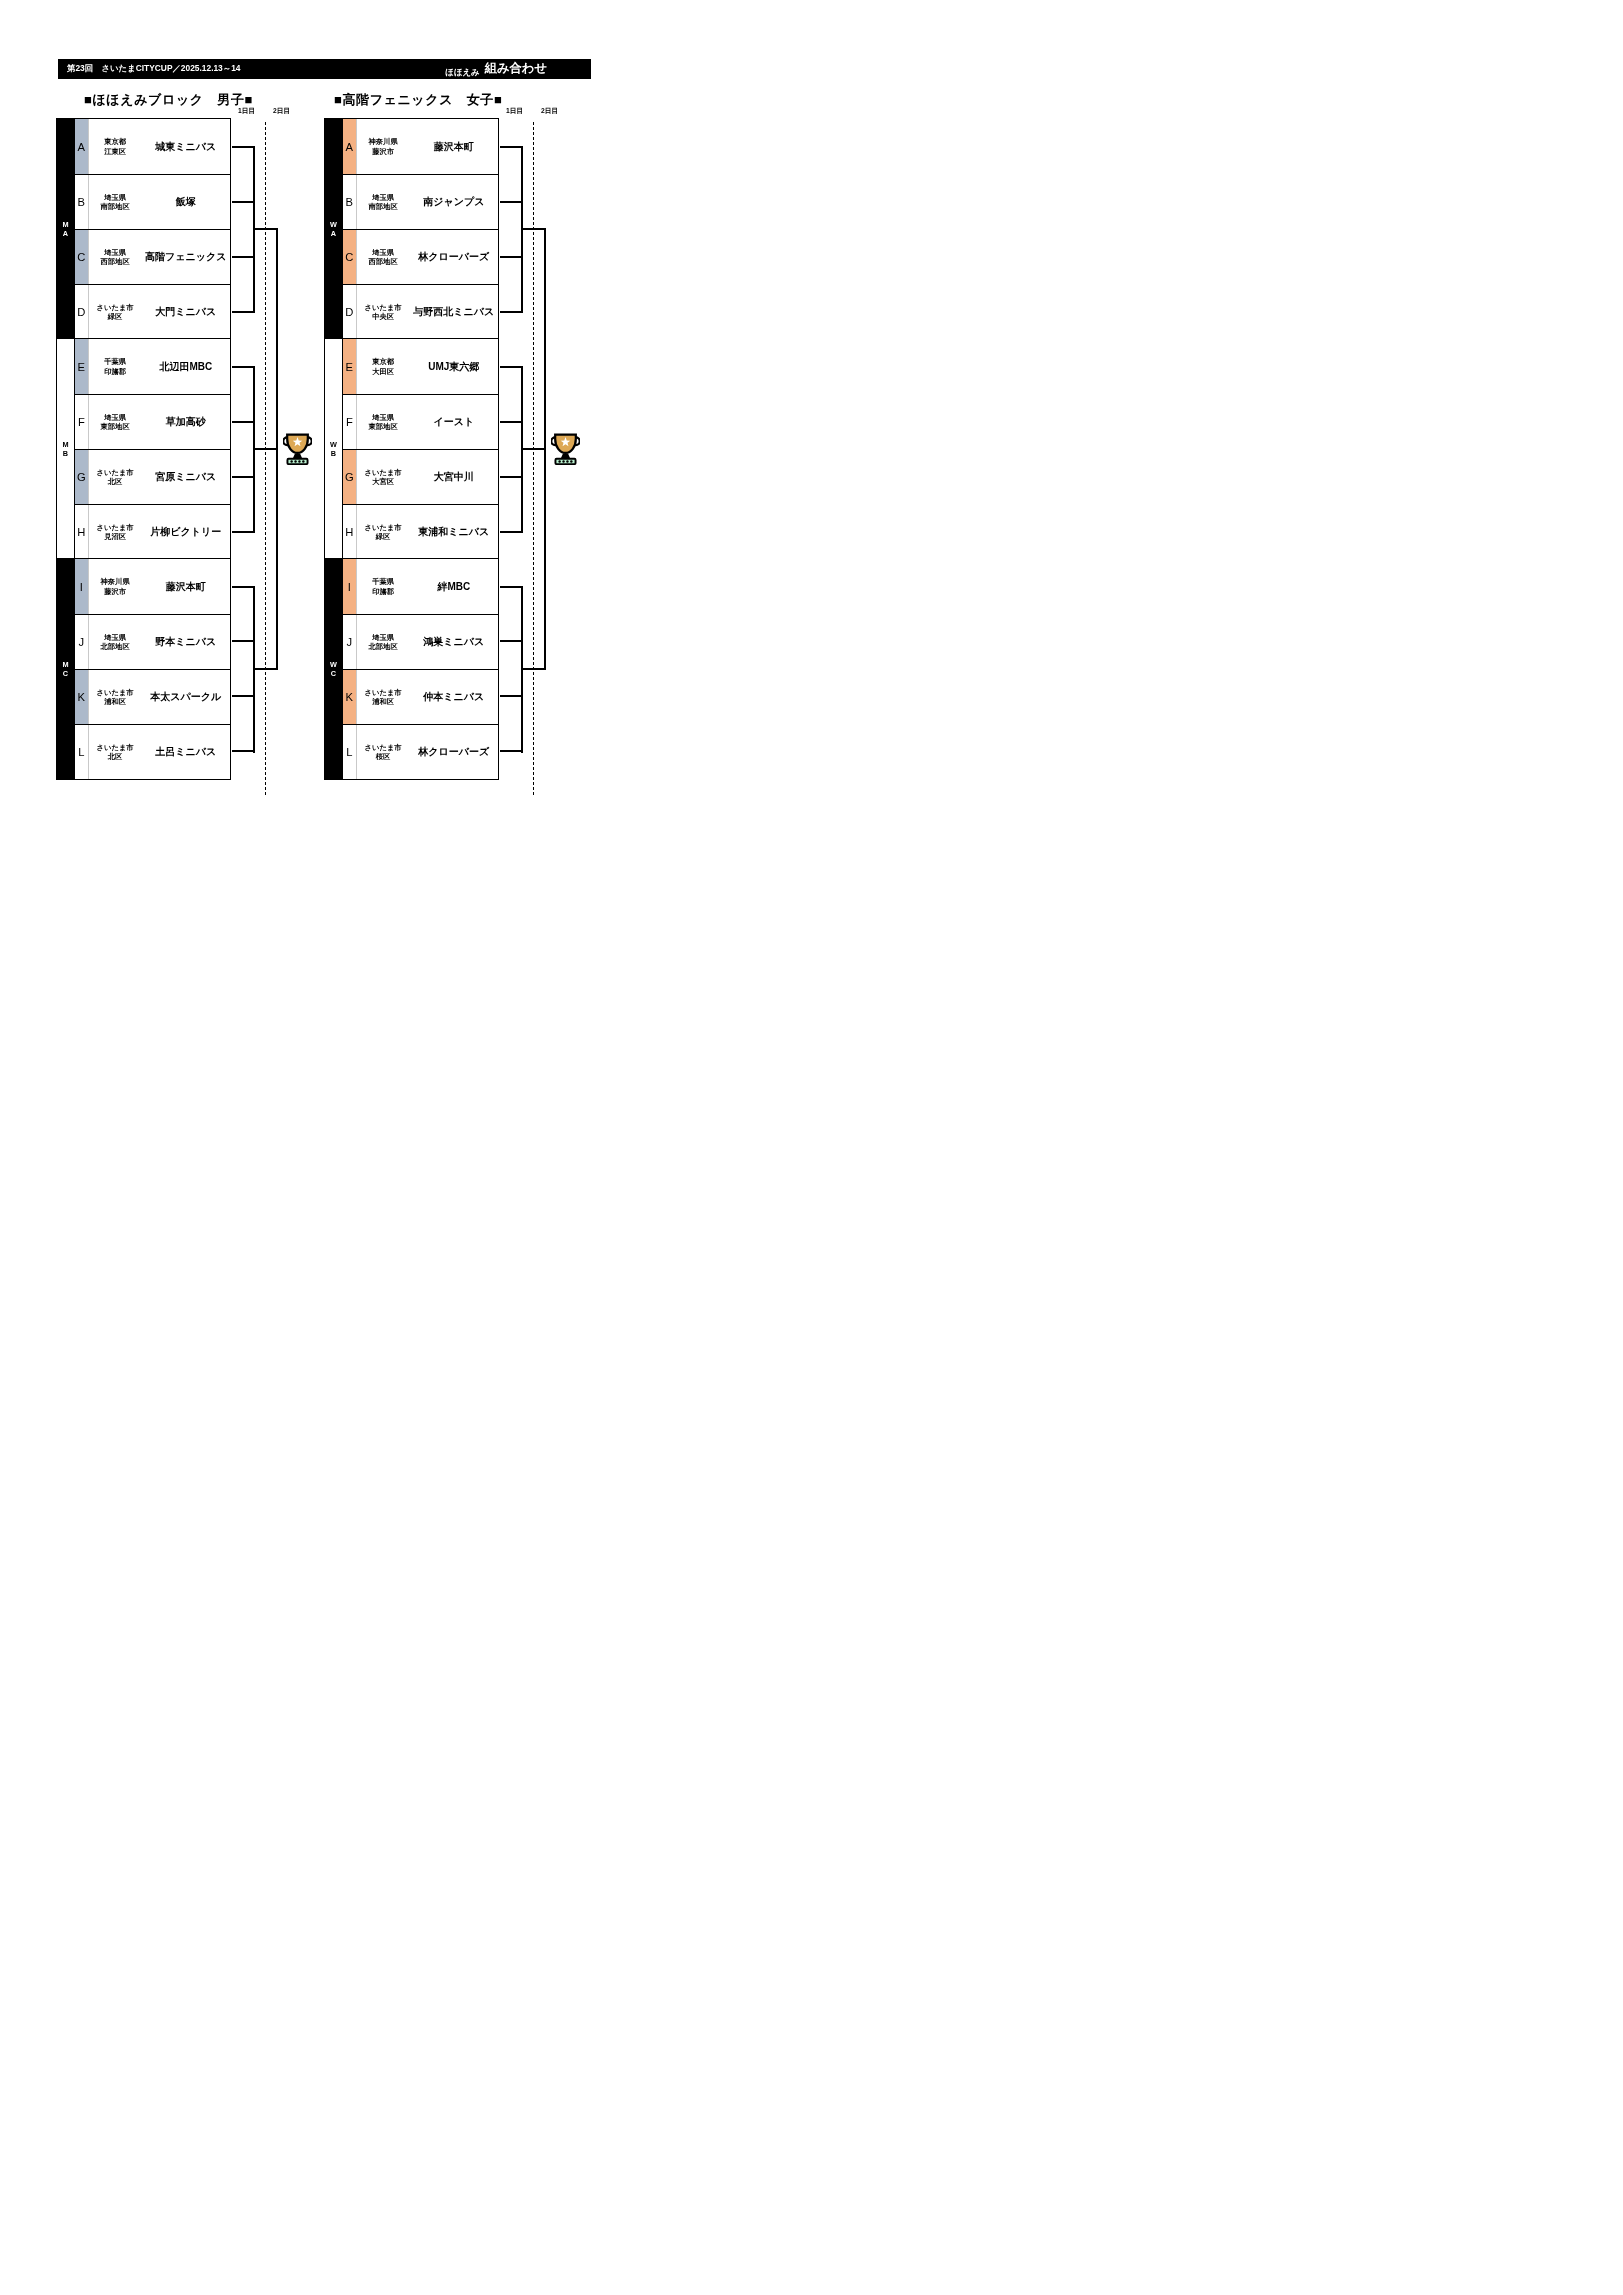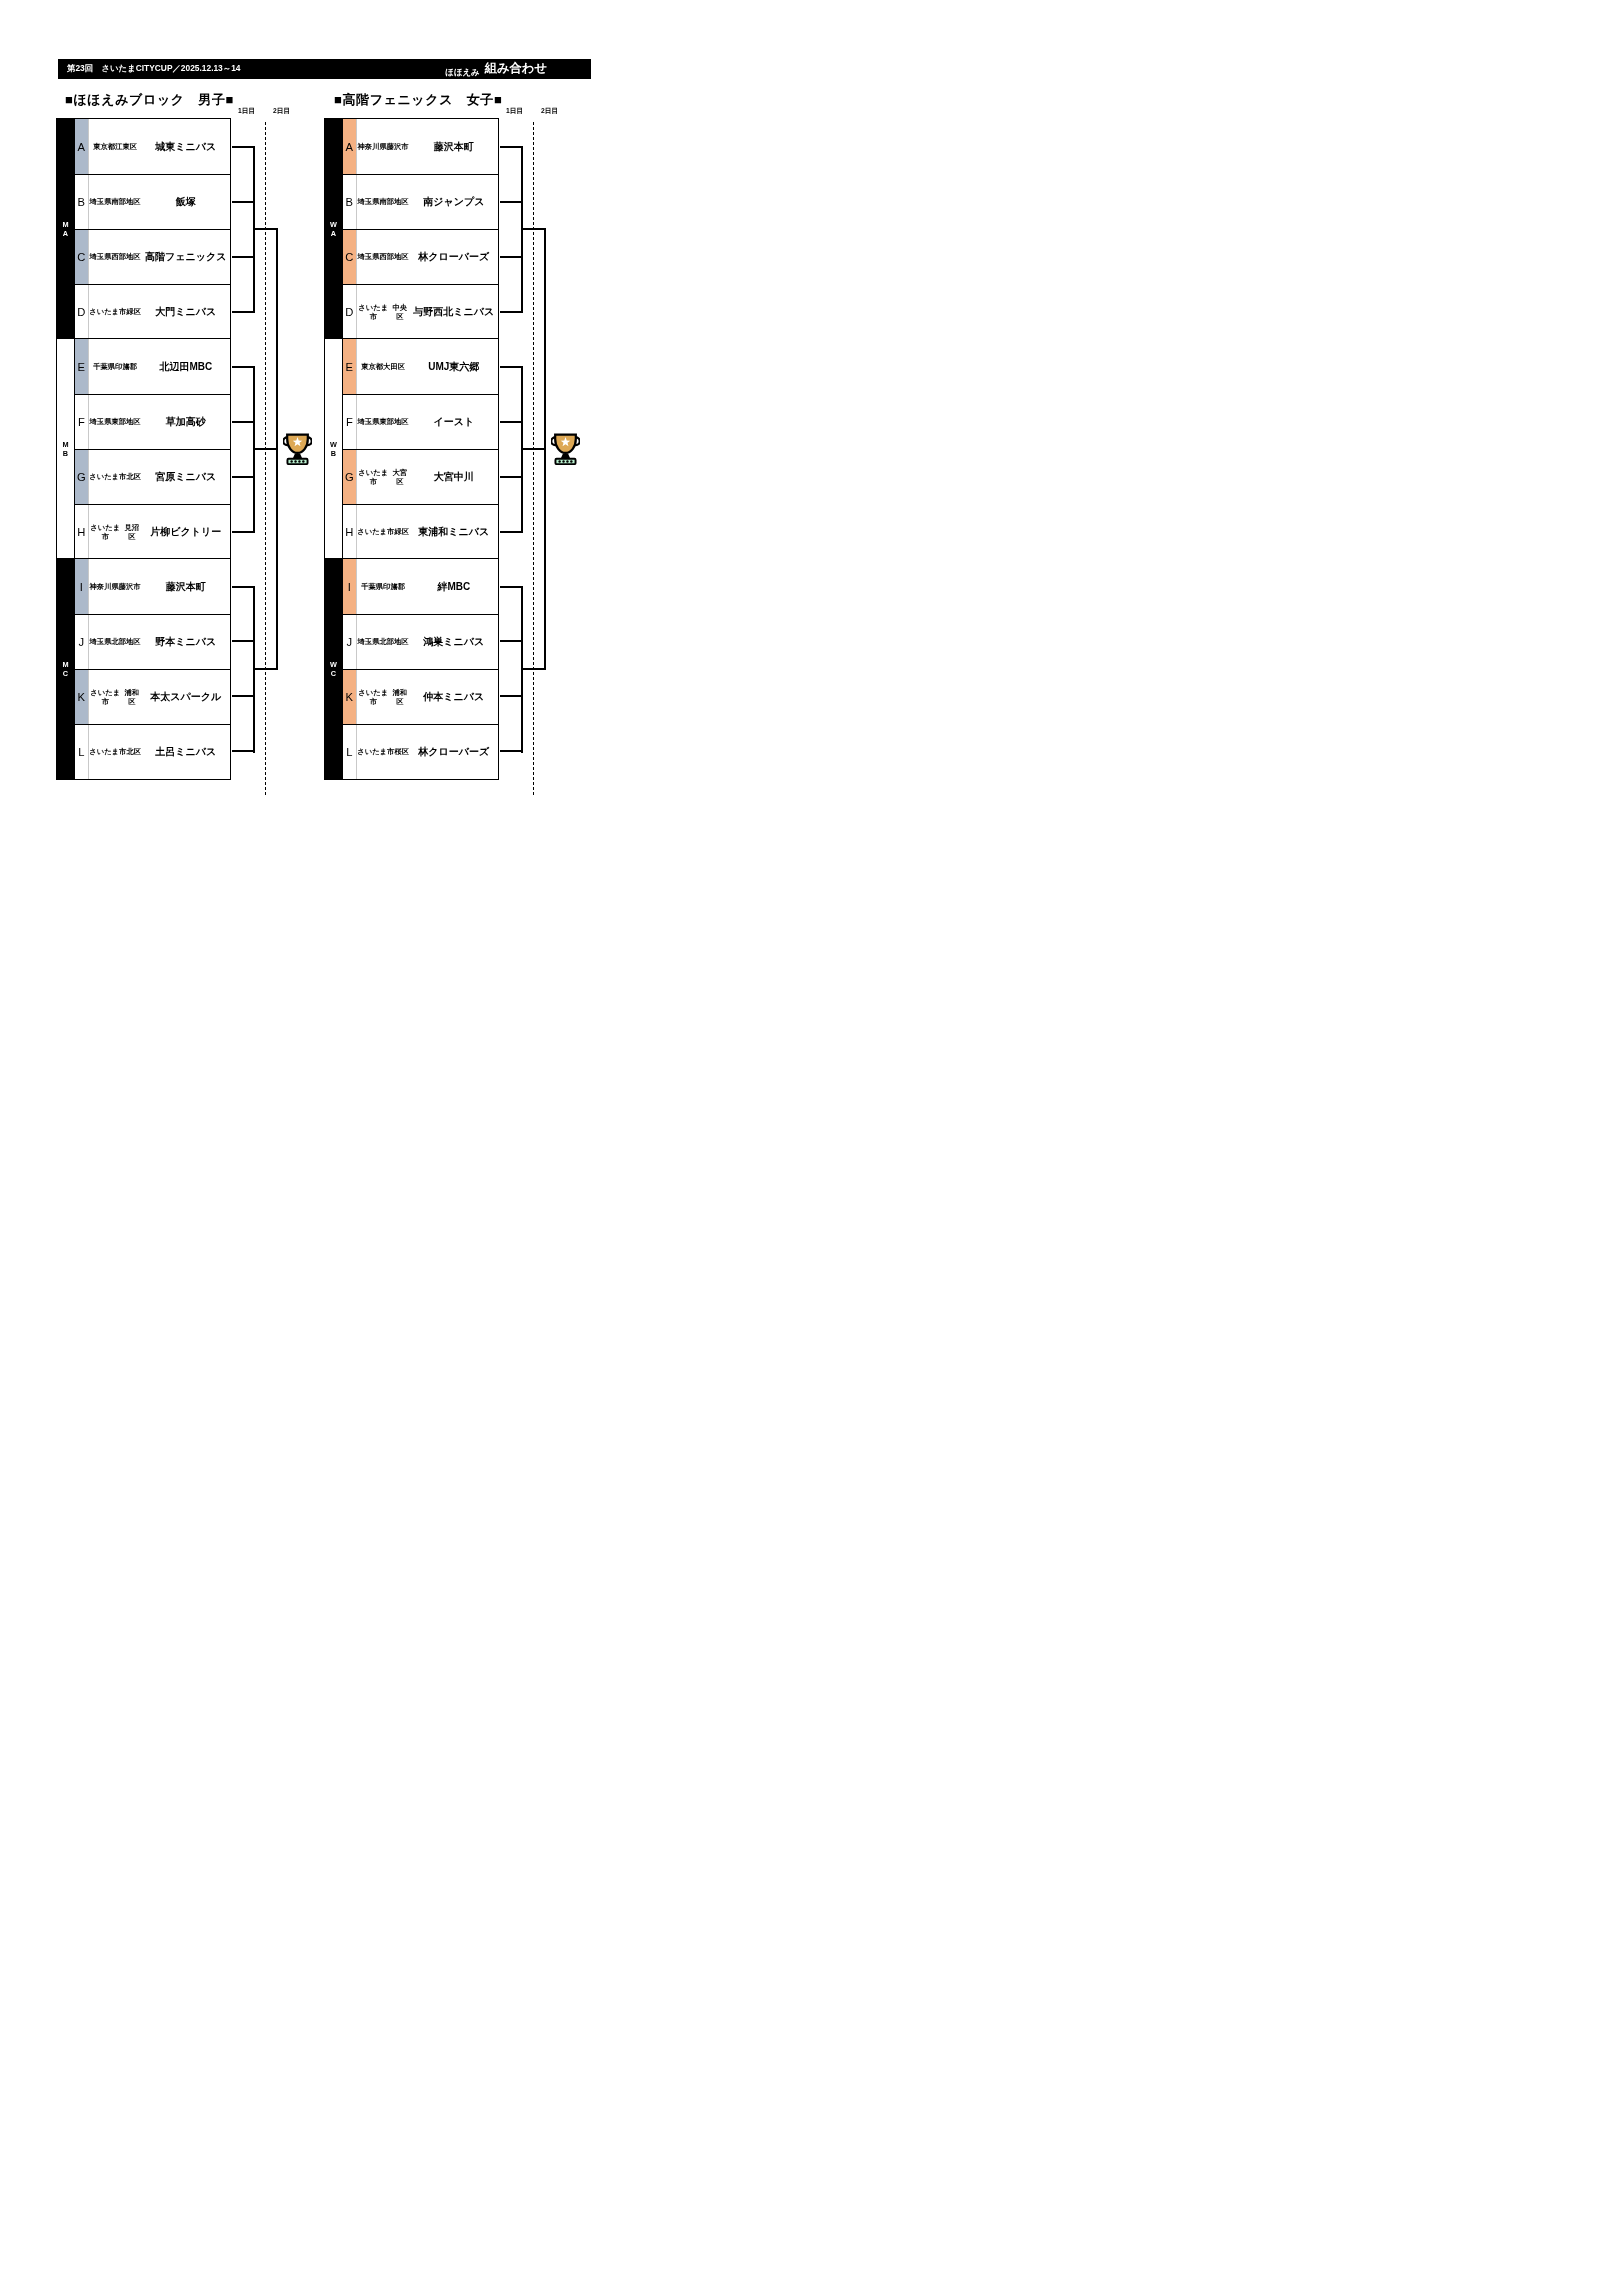--- a/index.html
+++ b/index.html
@@ -33,40 +33,40 @@
     display:flex; flex-direction:column; align-items:center; justify-content:center;
     font-size:7.3px; font-weight:bold; line-height:1.25; }
   .bgroup.dark  .sidebar { background:#000; color:#fff; }
   .bgroup.light .sidebar { background:#fff; color:#000; }
   .rows { margin-left:17px; height:100%; }
   .brow { height:55px; display:flex; box-sizing:border-box; background:#fff; }
   .brow + .brow { border-top:1.1px solid #000; }
   .seed { width:14.6px; box-sizing:border-box; border-left:0.6px solid #000;
     border-right:0.6px solid #c9c9c9; display:flex; align-items:center; justify-content:center;
     font-size:11.2px; }
-  .region { width:53px; display:flex; flex-direction:row; align-items:center;
+  .region { width:53px; display:flex; flex-direction:column; align-items:center;
     justify-content:center; font-size:7.3px; font-weight:bold; line-height:1.3; text-align:center; }
   .team { flex:1; display:flex; align-items:center; justify-content:center;
     font-size:10px; font-weight:bold; text-align:center; padding:0 1.1px; }
   .gsep { position:absolute; left:0; width:100%; height:1.1px; background:#000; z-index:2; }
 
   .trophy { position:absolute; width:29px; height:33px; }
 </style>
 </head>
 <body>
 
 <header class="header-bar">
   <div class="header-title">第23回　さいたまCITYCUP／2025.12.13～14</div>
   <div class="header-right">
     <span class="header-cat">ほほえみ</span>
     <span class="header-label">組み合わせ</span>
   </div>
 </header>
 
-<div class="btitle" style="left:65px">■ほほえみブロック　男子■</div>
+<div class="btitle" style="left:84px">■ほほえみブロック　男子■</div>
 <div class="btitle" style="left:334px">■高階フェニックス　女子■</div>
 
 <div class="daylab" style="left:238px">1日目</div>
 <div class="daylab" style="left:273px">2日目</div>
 <div class="daylab" style="left:506px">1日目</div>
 <div class="daylab" style="left:541px">2日目</div>
 
 <section class="btable" style="left:56px">
   <div class="bgroup dark">
     <div class="sidebar">

